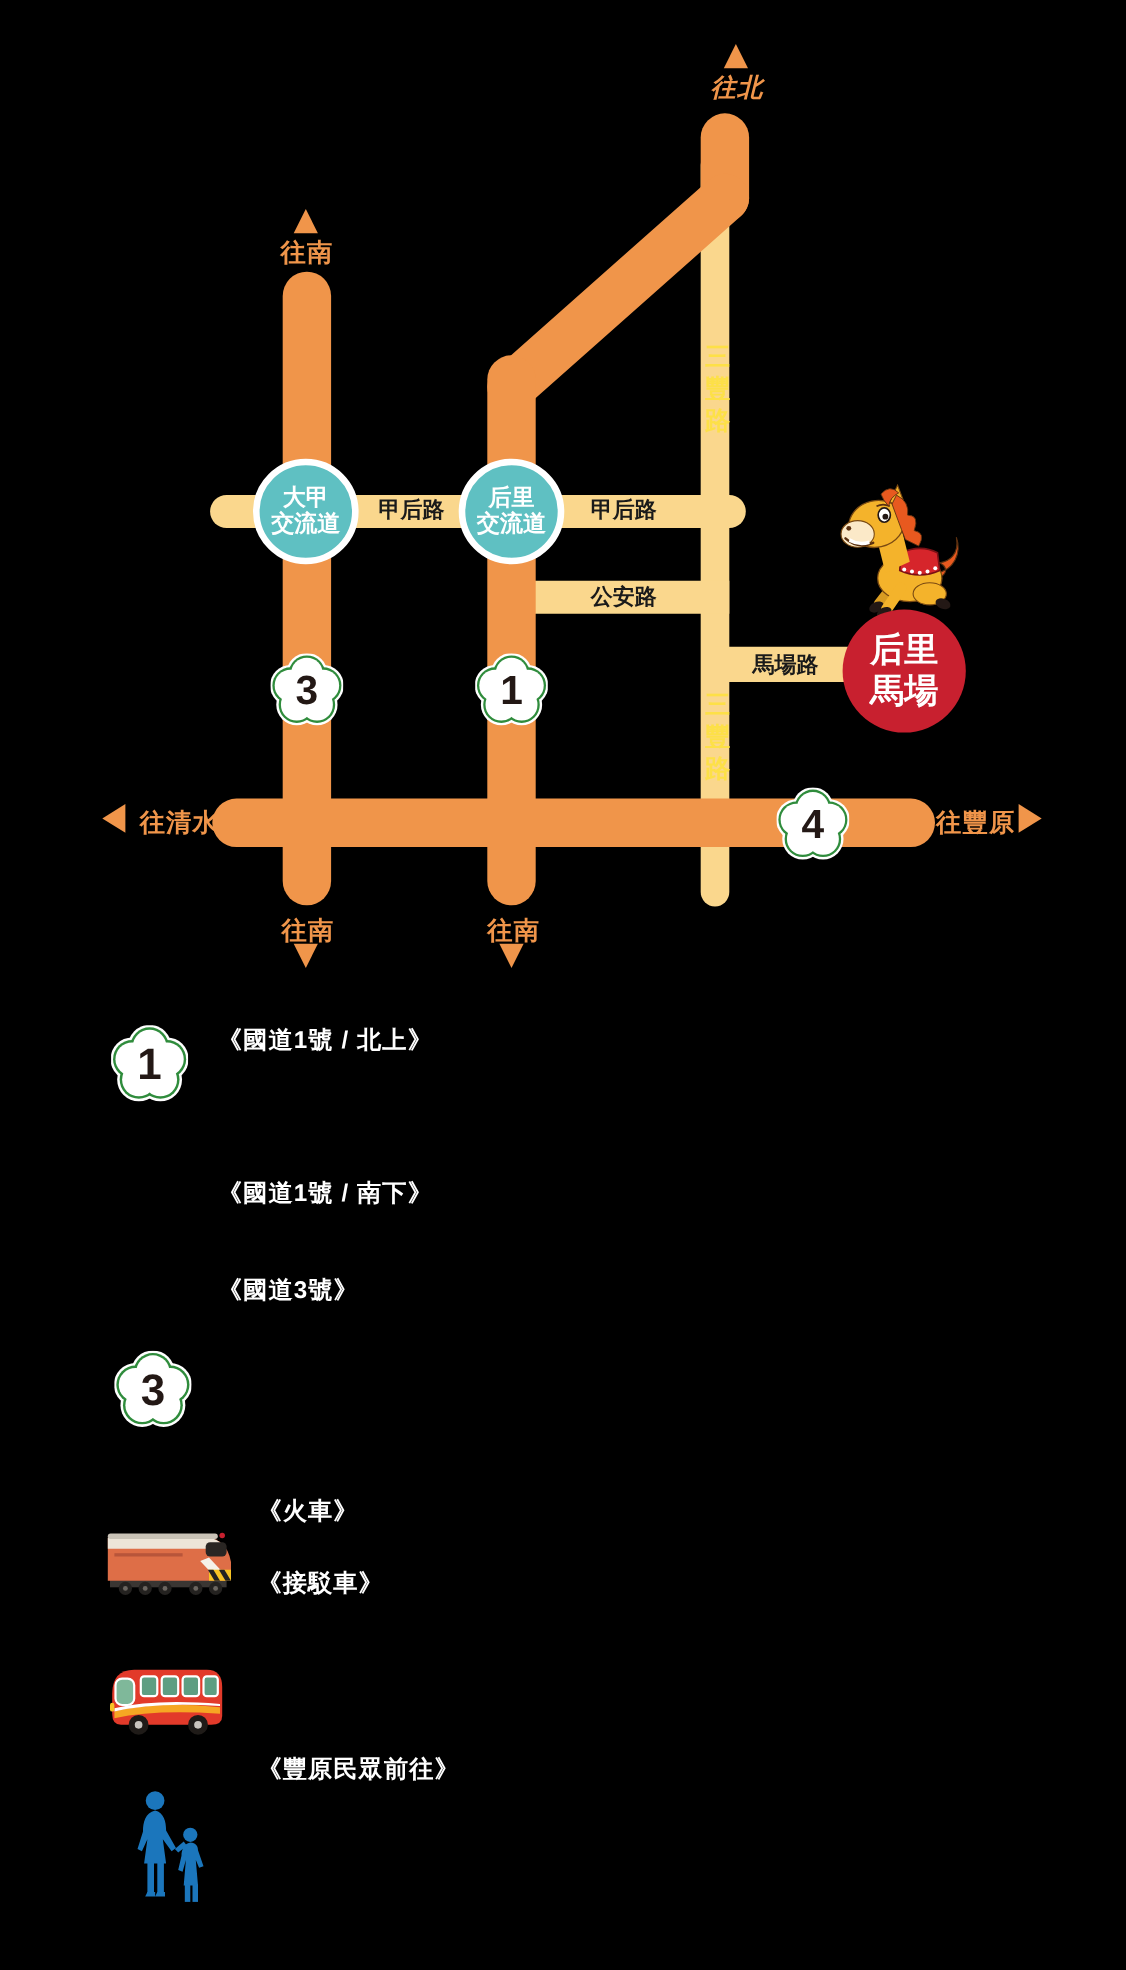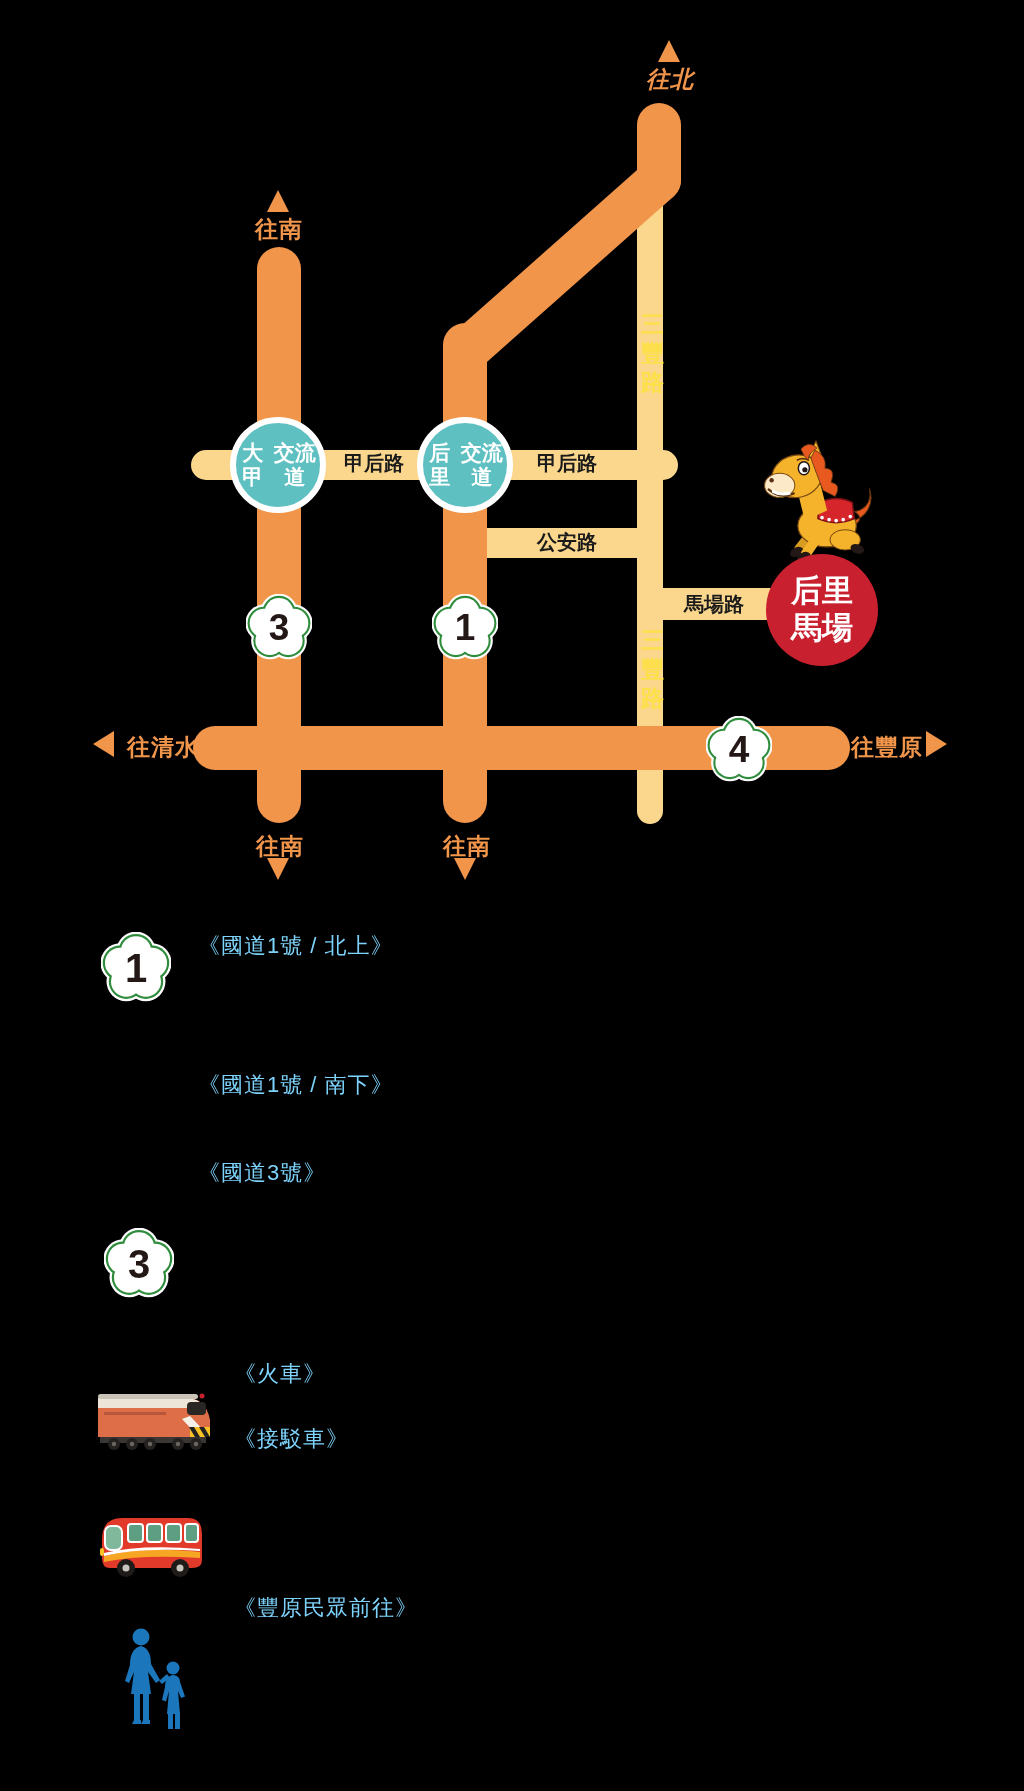--- a/index.html
+++ b/index.html
@@ -15,37 +15,37 @@
   .tri-up{position:absolute;width:0;height:0;border-left:11px solid transparent;border-right:11px solid transparent;
           border-bottom:22px solid #F0954A;}
   .tri-down{position:absolute;width:0;height:0;border-left:11px solid transparent;border-right:11px solid transparent;
           border-top:22px solid #F0954A;}
   .tri-left{position:absolute;width:0;height:0;border-top:13px solid transparent;border-bottom:13px solid transparent;
           border-right:21px solid #F0954A;}
   .tri-right{position:absolute;width:0;height:0;border-top:13px solid transparent;border-bottom:13px solid transparent;
           border-left:21px solid #F0954A;}
   
   .node{position:absolute;border-radius:50%;background:#5FC0C2;border:6px solid #fff;box-sizing:border-box;
-        display:flex;flex-direction:row;align-items:center;justify-content:center;
-        color:#fff;font-weight:bold;text-align:center;}
+        display:flex;flex-direction:column;align-items:center;justify-content:center;
+        color:#fff;font-weight:bold;text-align:center;font-family:Liberation Serif, serif;}
   .node .l1,.node .l2{line-height:1.12;}
   .node-big{width:96px;height:96px;font-size:21px;}
   .node-sys{width:94px;height:94px;font-size:21px;}
   
   .dest{position:absolute;border-radius:50%;background:#C8202F;display:flex;flex-direction:column;
         align-items:center;justify-content:center;color:#fff;font-weight:bold;font-size:31px;line-height:1.18;}
   
   .shield{position:absolute;}
   .shield svg{position:absolute;left:0;top:0;width:100%;height:100%;}
   .shield .num{position:absolute;left:0;top:0;width:100%;height:100%;display:flex;align-items:center;
                justify-content:center;font-weight:bold;color:#231815;}
   .shield-map .num{font-size:37px;}
   .shield-lg .num{font-size:40px;}
   
-  .legend-title{position:absolute;color:#7dd3fc;font-weight:normal;font-size:22px;letter-spacing:1px;white-space:nowrap;}
+  .legend-title{position:absolute;color:#ffffff;font-weight:bold;font-size:22px;letter-spacing:1px;white-space:nowrap;}
 </style>
 </head>
 <body>
 
 <div class="canvas">
 
   <svg class="abs" style="left:0;top:0" width="1024" height="900" viewBox="0 0 1024 900">
 
     <line x1="650" y1="150" x2="650" y2="811" stroke="#FAD78D" stroke-width="26" stroke-linecap="round"></line>
     <line x1="206" y1="465" x2="663" y2="465" stroke="#FAD78D" stroke-width="30" stroke-linecap="round"></line>

